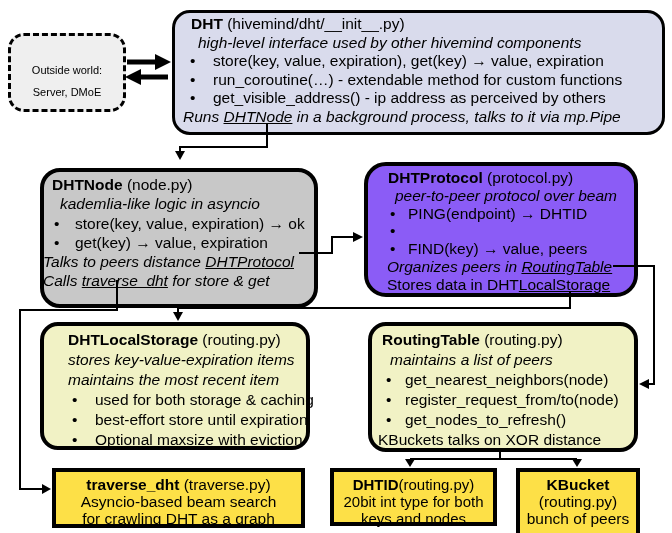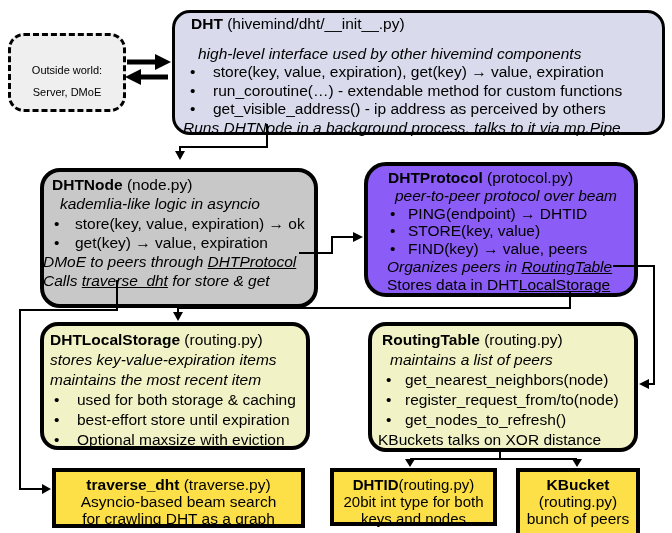--- a/index.html
+++ b/index.html
@@ -16,21 +16,21 @@
   .dot{flex:0 0 auto;}
 
   
   .outside{left:8px;top:33px;width:118px;height:79px;border:3px dashed #000;border-radius:16px;
     background:#efefef;font-size:11px;line-height:22px;text-align:center;padding-top:23px;}
 
   
   .dht{left:172px;top:10px;width:493px;height:125px;border-width:3px;border-radius:18px;
     background:#d9dbec;font-size:15.5px;line-height:18.6px;padding:2px 0 0 12px;}
   .dht .title{margin-left:4px;}
-  .dht .sub{margin-left:11px;margin-top:11px;}
+  .dht .sub{margin-left:11px;}
   .dht .brow{margin-left:3px;}
   .dht .dot{width:23px;}
   .dht .foot{margin-left:-4px;}
 
   
   .node{left:40px;top:168px;width:278px;height:140px;border-radius:20px;
     background:#c8c8c8;font-size:15.5px;line-height:19.3px;padding:3px 0 0 8px;}
   .node .sub{margin-left:8px;}
   .node .dot{width:21px;margin-left:2px;}
   .node .foot{margin-left:-9px;}
@@ -39,21 +39,21 @@
   .protocol{left:364px;top:162px;width:274px;height:135px;border-radius:22px;
     background:#8b5cf6;font-size:15.5px;line-height:17.8px;padding:3px 0 0 0;}
   .protocol .title{margin-left:20px;}
   .protocol .sub{margin-left:27px;}
   .protocol .brow{margin-left:22px;}
   .protocol .dot{width:18px;}
   .protocol .foot{margin-left:19px;}
 
   
   .storage{left:40px;top:322px;width:270px;height:128px;border-radius:18px;
-    background:#f1f2c5;font-size:15.5px;line-height:20px;padding:4px 0 0 6px;}
+    background:#f1f2c5;font-size:15.5px;line-height:20px;padding:4px 0 0 24px;}
   .storage .dot{width:23px;margin-left:4px;}
   .routing{left:368px;top:322px;width:270px;height:130px;border-radius:18px;
     background:#f1f2c5;font-size:15.5px;line-height:20px;padding:4px 0 0 10px;}
   .routing .sub{margin-left:8px;}
   .routing .dot{width:19px;margin-left:4px;}
   .routing .foot{margin-left:-4px;}
 
   
   .leaf{background:#fde047;font-size:15.5px;line-height:17px;text-align:center;padding-top:4px;}
   .traverse{left:52px;top:468px;width:253px;height:60px;}
@@ -96,34 +96,33 @@
     <div class="line title"><span class="b">DHTNode</span><span> (node.py)</span></div>
     <div class="line i sub">kademlia-like logic in asyncio</div>
     <div class="line brow">
         <span class="dot">•</span>
         <span>store(key, value, expiration) → ok</span>
       </div>
     <div class="line brow">
         <span class="dot">•</span>
         <span>get(key) → value, expiration</span>
       </div>
-    <div class="line i foot"><span>DMoE to peers through </span><span class="u">DHTProtocol</span></div>
+    <div class="line i foot"><span>Talks to peers distance </span><span class="u">DHTProtocol</span></div>
     <div class="line i foot"><span>Calls </span><span class="u">traverse_dht</span><span> for store &amp; get</span></div>
   </div>
 
   <div class="box protocol">
     <div class="line title"><span class="b">DHTProtocol</span><span> (protocol.py)</span></div>
     <div class="line i sub">peer-to-peer protocol over beam</div>
     <div class="line brow">
         <span class="dot">•</span>
         <span>PING(endpoint) → DHTID</span>
       </div>
     <div class="line brow">
         <span class="dot">•</span>
-        <span>STORE(key, value)</span>
       </div>
     <div class="line brow">
         <span class="dot">•</span>
         <span>FIND(key) → value, peers</span>
       </div>
     <div class="line i foot"><span>Organizes peers in </span><span class="u">RoutingTable</span></div>
     <div class="line foot"><span>Stores data in DHT</span><span class="u">LocalStorage</span></div>
   </div>
 
   <div class="box storage">

